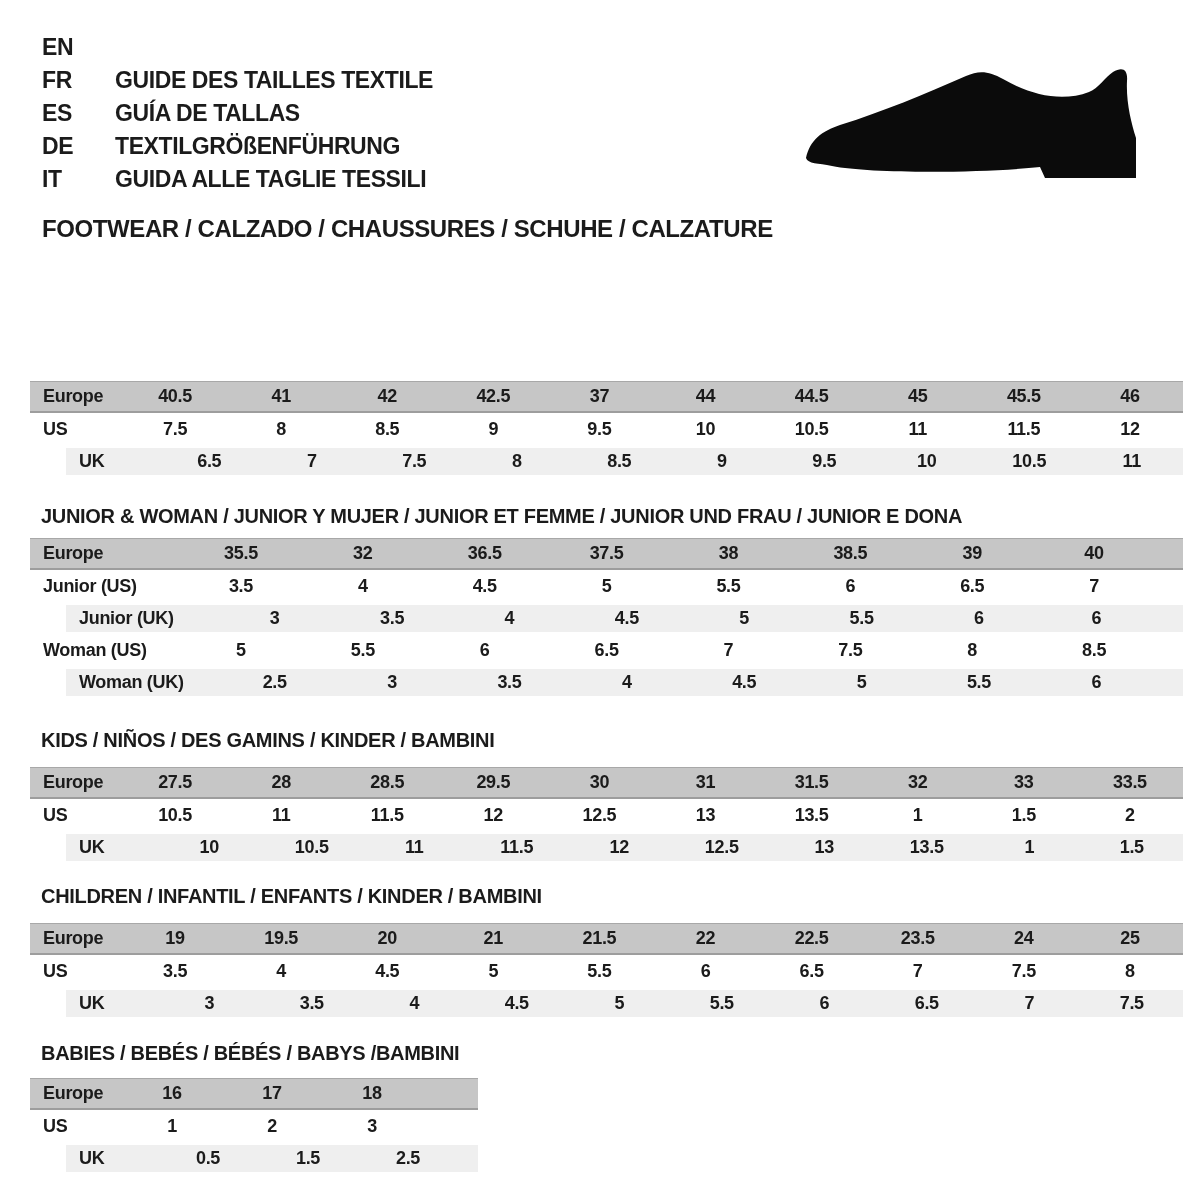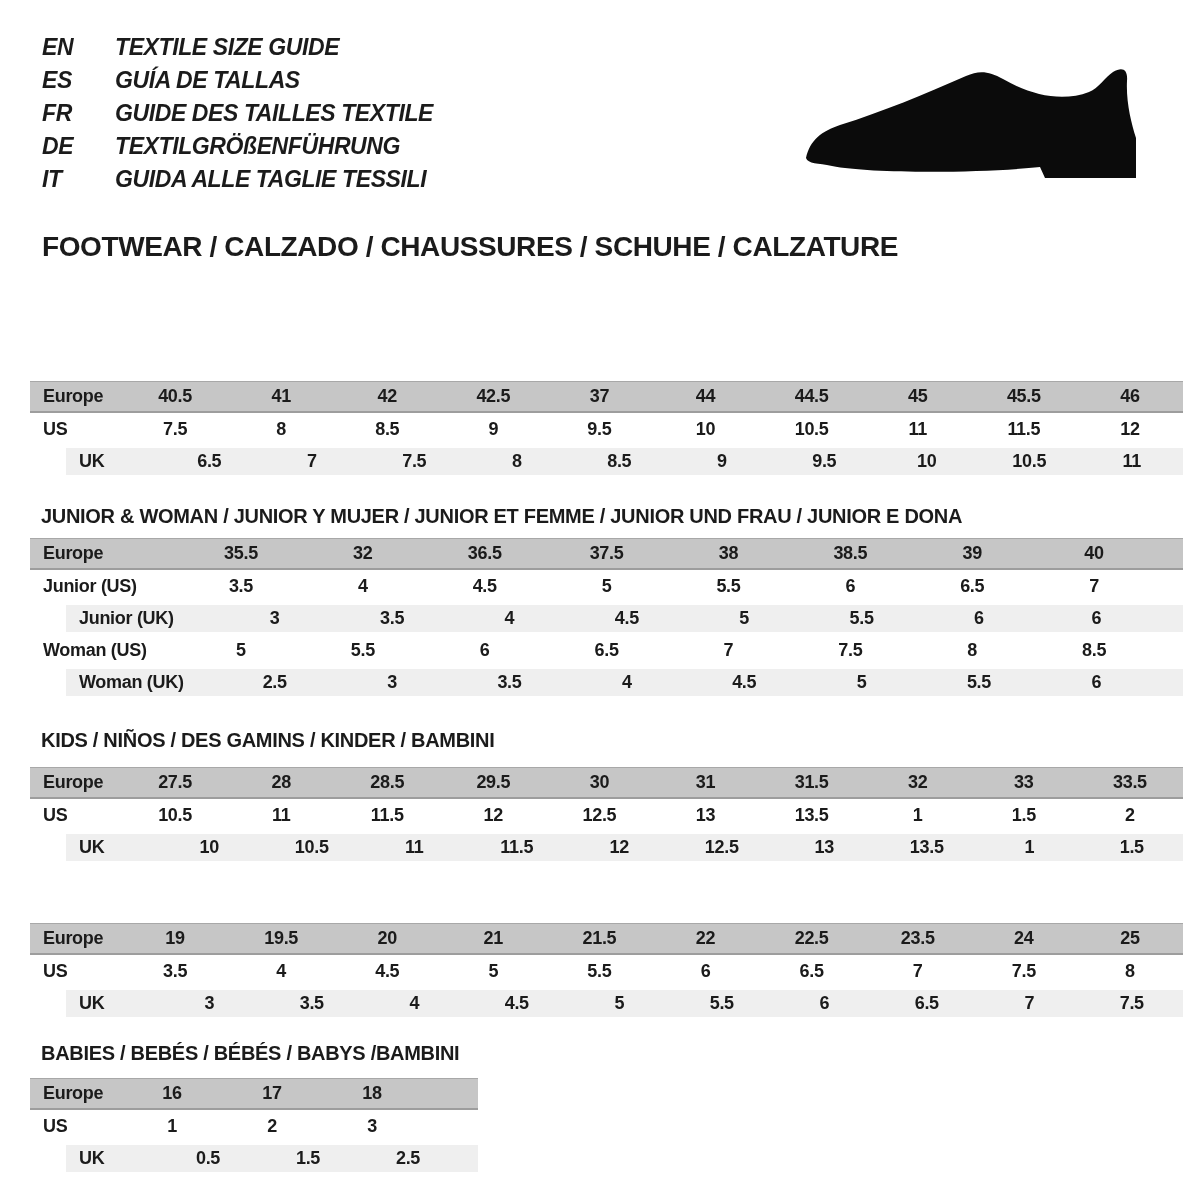--- a/index.html
+++ b/index.html
@@ -3,24 +3,24 @@
 <meta charset="utf-8">
 <style>
   html,body{margin:0;padding:0;}
   body{
     width:1200px;height:1200px;background:#ffffff;position:relative;overflow:hidden;
     font-family:"Liberation Sans",sans-serif;font-weight:700;color:#1b1b1b;
   }
   .page{position:absolute;inset:0;background:#ffffff;}
   
   .lang-list{position:absolute;left:42px;top:31px;}
-  .lang-row{display:flex;height:33px;align-items:center;font-size:23px;letter-spacing:-0.4px;white-space:nowrap;font-style:italic;}
+  .lang-row{display:flex;height:33px;align-items:center;font-size:23px;letter-spacing:-0.4px;white-space:nowrap;}
   .lang-code{width:73px;flex:0 0 auto;}
   
-  .category-line{position:absolute;left:42px;top:215px;font-size:28px;letter-spacing:-0.4px;white-space:nowrap;margin-top:16px;}
+  .category-line{position:absolute;left:42px;top:215px;font-size:24px;letter-spacing:-0.4px;white-space:nowrap;}
   
   .shoe{position:absolute;left:800px;top:62px;width:340px;height:138px;}
   
   .section-title{position:absolute;left:41px;margin:0;font-size:20px;font-weight:700;letter-spacing:-0.3px;line-height:24px;white-space:nowrap;}
   
   .size-table{position:absolute;left:30px;width:1153px;}
   .size-table.narrow{width:448px;}
   .t-row{display:flex;align-items:center;height:32px;box-sizing:border-box;font-size:18px;letter-spacing:-0.3px;}
   .t-row.header{background:#c6c6c6;border-top:1px solid #a8a8a8;border-bottom:2px solid #9d9d9d;}
   .t-row.alt{background:#efefef;border-top:3px solid #ffffff;border-bottom:2px solid #ffffff;margin-left:36px;}
@@ -31,29 +31,28 @@
   .narrow .cell-value{flex:0 0 100px;}
 </style>
 </head>
 <body>
 
 <div class="page">
 
   <div class="lang-list">
     <div class="lang-row">
       <span class="lang-code">EN</span>
-      <span class="lang-label">TEXTILE SIZE GUIDE</span>
+    </div>
+    <div class="lang-row">
+      <span class="lang-code">FR</span>
+      <span class="lang-label">GUIDE DES TAILLES TEXTILE</span>
     </div>
     <div class="lang-row">
       <span class="lang-code">ES</span>
       <span class="lang-label">GUÍA DE TALLAS</span>
-    </div>
-    <div class="lang-row">
-      <span class="lang-code">FR</span>
-      <span class="lang-label">GUIDE DES TAILLES TEXTILE</span>
     </div>
     <div class="lang-row">
       <span class="lang-code">DE</span>
       <span class="lang-label">TEXTILGRÖßENFÜHRUNG</span>
     </div>
     <div class="lang-row">
       <span class="lang-code">IT</span>
       <span class="lang-label">GUIDA ALLE TAGLIE TESSILI</span>
     </div>
   </div>
@@ -215,20 +214,21 @@
         <span class="cell-value">11.5</span>
         <span class="cell-value">12</span>
         <span class="cell-value">12.5</span>
         <span class="cell-value">13</span>
         <span class="cell-value">13.5</span>
         <span class="cell-value">1</span>
         <span class="cell-value">1.5</span>
       </div>
     </div>
 
+  <h2 class="section-title" style="top:884px">CHILDREN / INFANTIL / ENFANTS / KINDER / BAMBINI</h2>
   <div class="size-table" style="top:923px">
       <div class="t-row header">
         <span class="cell-label">Europe</span>
         <span class="cell-value">19</span>
         <span class="cell-value">19.5</span>
         <span class="cell-value">20</span>
         <span class="cell-value">21</span>
         <span class="cell-value">21.5</span>
         <span class="cell-value">22</span>
         <span class="cell-value">22.5</span>

